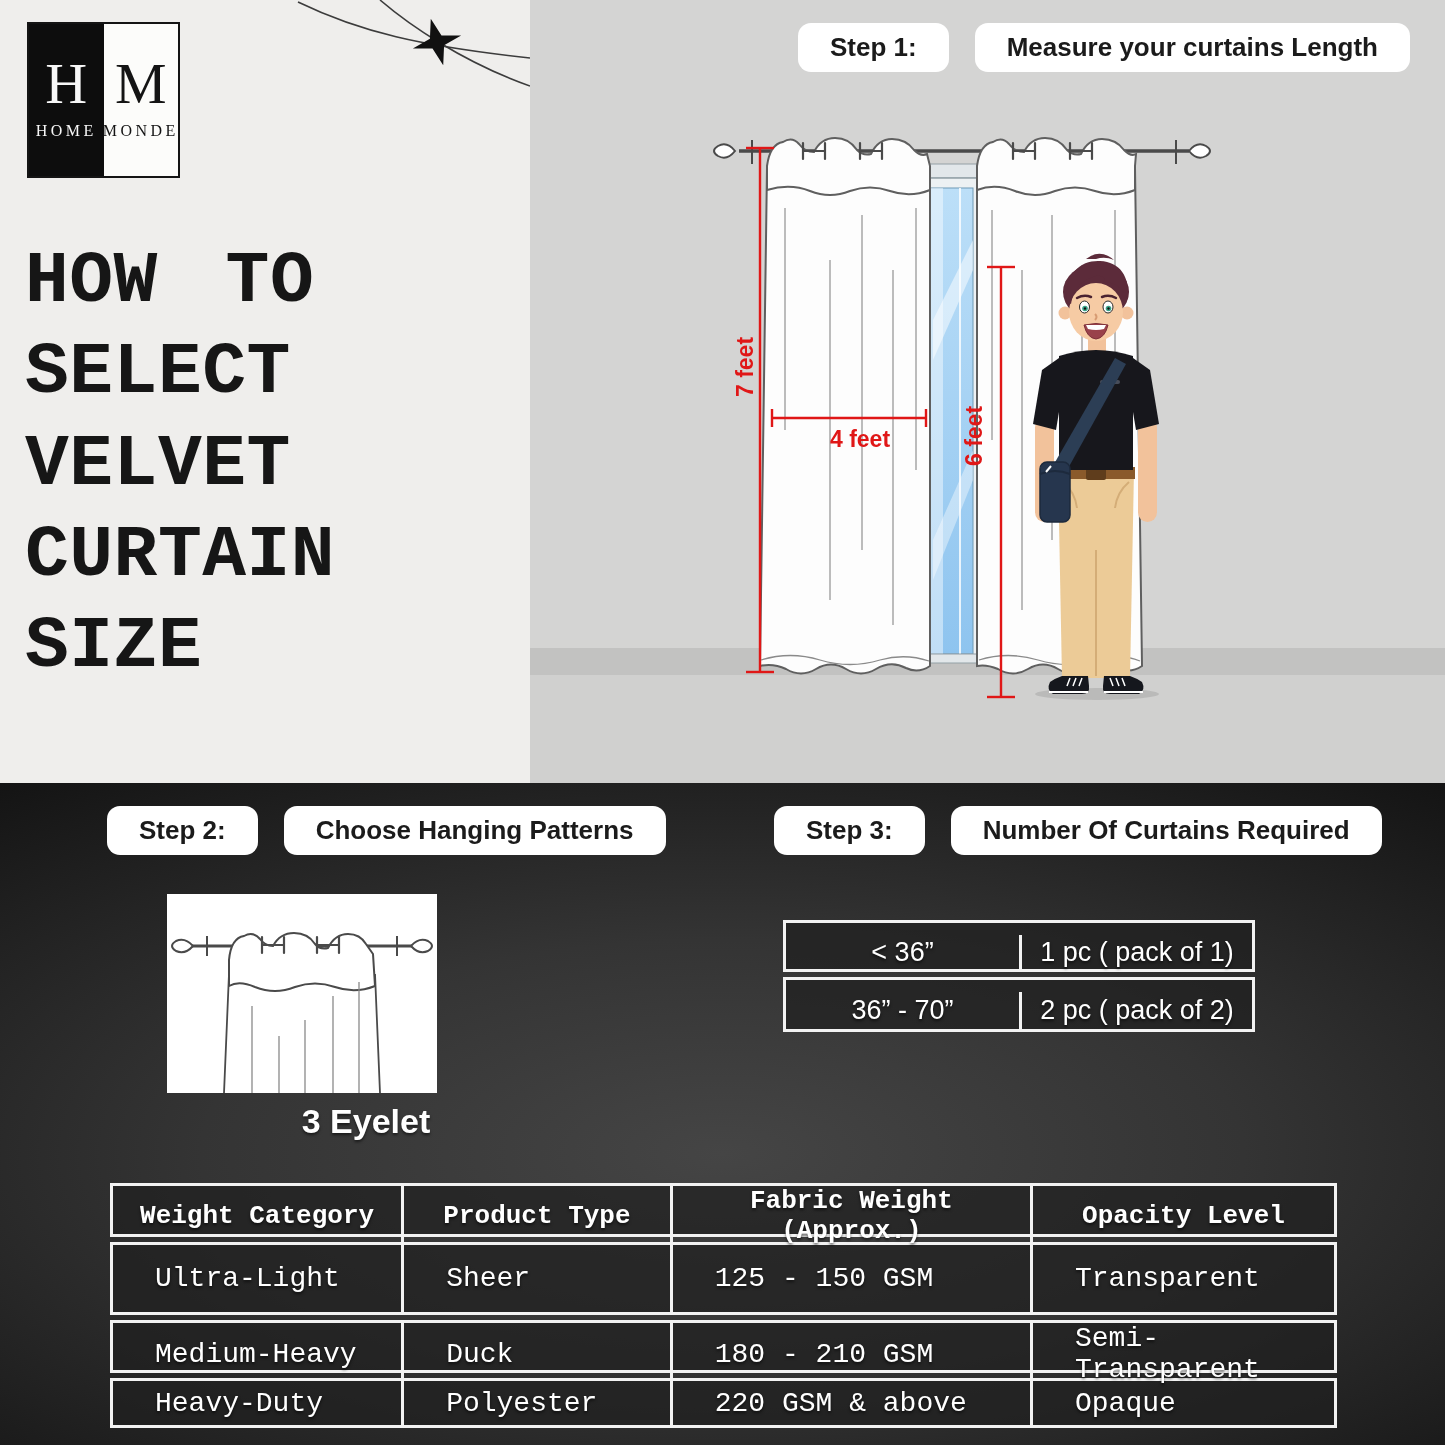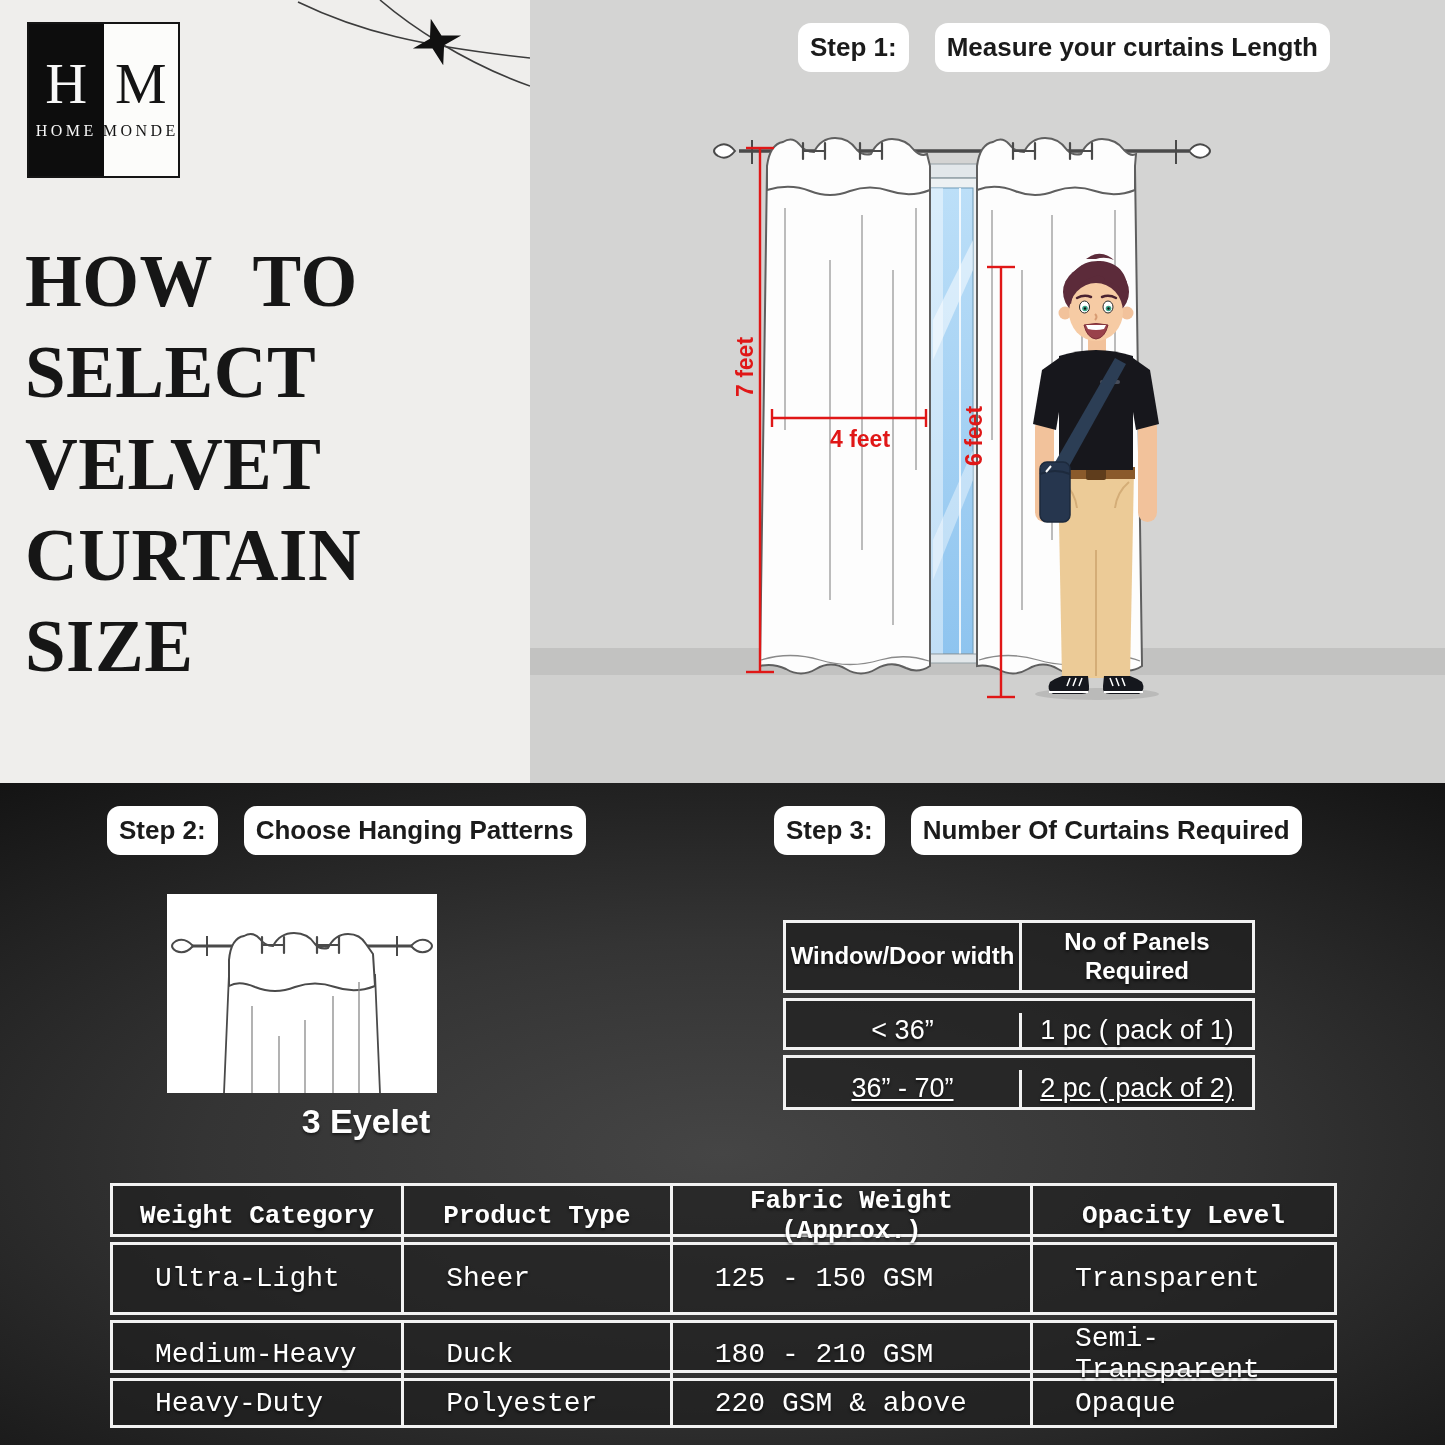--- a/index.html
+++ b/index.html
@@ -13,45 +13,45 @@
   
   .logo{position:absolute;left:27px;top:22px;width:153px;height:156px;display:flex;
         border:2px solid #141414;box-sizing:border-box;}
   .logo-half{width:50%;display:flex;flex-direction:column;align-items:center;justify-content:center;}
   .logo-half.black{background:#0d0d0d;color:#f7f7f7;}
   .logo-half.white{background:#fcfcfa;color:#141414;}
   .logo-letter{font-family:"Liberation Serif",serif;font-size:58px;line-height:1;font-weight:400;margin-top:-6px;}
   .logo-word{font-family:"Liberation Serif",serif;font-size:16px;letter-spacing:3.5px;margin-top:9px;}
   
   .page-title{position:absolute;left:25px;top:236px;width:480px;
-        font-family:Liberation Serif, serif;font-weight:700;
+        font-family:Liberation Mono, monospace;font-weight:700;
         font-size:73px;line-height:1.25;letter-spacing:0.5px;word-spacing:0.32em;color:#161616;}
   .page-title div{white-space:nowrap;}
   
   .pill-row{position:absolute;display:flex;gap:26px;align-items:center;}
   .pill{background:#ffffff;color:#1b1b1b;font-weight:700;font-size:26px;line-height:1.1;
-        padding:10px 12px;border-radius:13px;white-space:nowrap;}
+        padding:10px 32px;border-radius:13px;white-space:nowrap;}
   
   .bottom-section{position:absolute;left:0;top:783px;width:1445px;height:662px;
         background:radial-gradient(95% 85% at 50% 56%, #454545 0%, #343434 38%, #1b1b1b 74%, #090909 100%);}
   .eyelet-box{position:absolute;left:167px;top:111px;width:270px;height:199px;background:#ffffff;}
   .eyelet-caption{position:absolute;left:246px;top:319px;width:240px;text-align:center;
         color:#ffffff;font-weight:700;font-size:34px;text-shadow:0 2px 3px rgba(0,0,0,0.55);}
   
   .dk-table{position:absolute;}
   .dk-row{display:grid;border:3px solid #f2f2f2;box-sizing:border-box;margin-bottom:5px;
         background:rgba(32,32,32,0.72);color:#ffffff;text-shadow:0 2px 3px rgba(0,0,0,0.6);}
   .dk-cell{display:flex;align-items:center;box-sizing:border-box;min-width:0;}
   .dk-cell + .dk-cell{border-left:3px solid #f2f2f2;}
   .dk-head .dk-cell{justify-content:center;text-align:center;font-weight:700;}
   .panels-table{left:783px;top:137px;width:472px;}
   .panels-table .dk-row{grid-template-columns:1fr 1fr;}
   .panels-table .dk-head{height:73px;font-size:24px;line-height:1.18;}
   .panels-table .r1{height:52px;}
-  .panels-table .r2{height:55px;text-decoration:underline;}
+  .panels-table .r2{height:55px;}
   .panels-table .dk-body .dk-cell{justify-content:center;font-size:27px;font-weight:400;margin-top:12px;}
   .fabric-table{left:110px;top:400px;width:1227px;}
   .fabric-table .dk-row{grid-template-columns:23.6fr 22fr 29.5fr 24.9fr;font-family:Liberation Mono, monospace;}
   .fabric-table .dk-head{height:54px;font-size:26px;}
   .fabric-table .r1{height:73px;}
   .fabric-table .r2{height:53px;}
   .fabric-table .r3{height:50px;}
   .fabric-table .dk-body .dk-cell{font-size:28px;font-weight:400;padding-left:42px;}
 </style>
 </head>
@@ -230,24 +230,20 @@
         <path d="M 62,92 L 62,66 Q 64,44 77,42 Q 86,37 93,45 Q 98,52 106,52 Q 113,39 127,39 Q 141,39 148,50 Q 153,56 161,54 Q 168,40 181,40 Q 193,40 199,50 L 206,60 L 208,92 Q 188,100 168,93 Q 148,86 128,93 Q 108,101 88,93 Q 72,86 62,92 Z" fill="#ffffff" stroke="#4a4a4a" stroke-width="2"></path>
         <use href="#grommet-clip" transform="translate(106,51)"></use>
         <use href="#grommet-clip" transform="translate(161,51)"></use>
         <path d="M 62,80 L 57,199 M 208,80 L 213,199" stroke="#4a4a4a" stroke-width="1.8" fill="none"></path>
         <path d="M 85,112 V 199 M 112,142 V 199 M 138,126 V 199 M 166,102 V 199 M 192,88 V 199" stroke="#8a8a8a" stroke-width="1.3" fill="none"></path>
       </svg>
     </div>
     <div class="eyelet-caption">3 Eyelet</div>
 
     <div class="dk-table panels-table">
-      <div class="dk-row dk-head">
-        <div class="dk-cell">Window/Door width</div>
-        <div class="dk-cell">No of Panels Required</div>
-      </div>
       <div class="dk-row dk-body r1">
         <div class="dk-cell">&lt;  36”</div>
         <div class="dk-cell">1 pc ( pack of 1)</div>
       </div>
       <div class="dk-row dk-body r2">
         <div class="dk-cell">36” - 70”</div>
         <div class="dk-cell">2 pc ( pack of 2)</div>
       </div>
     </div>
 

